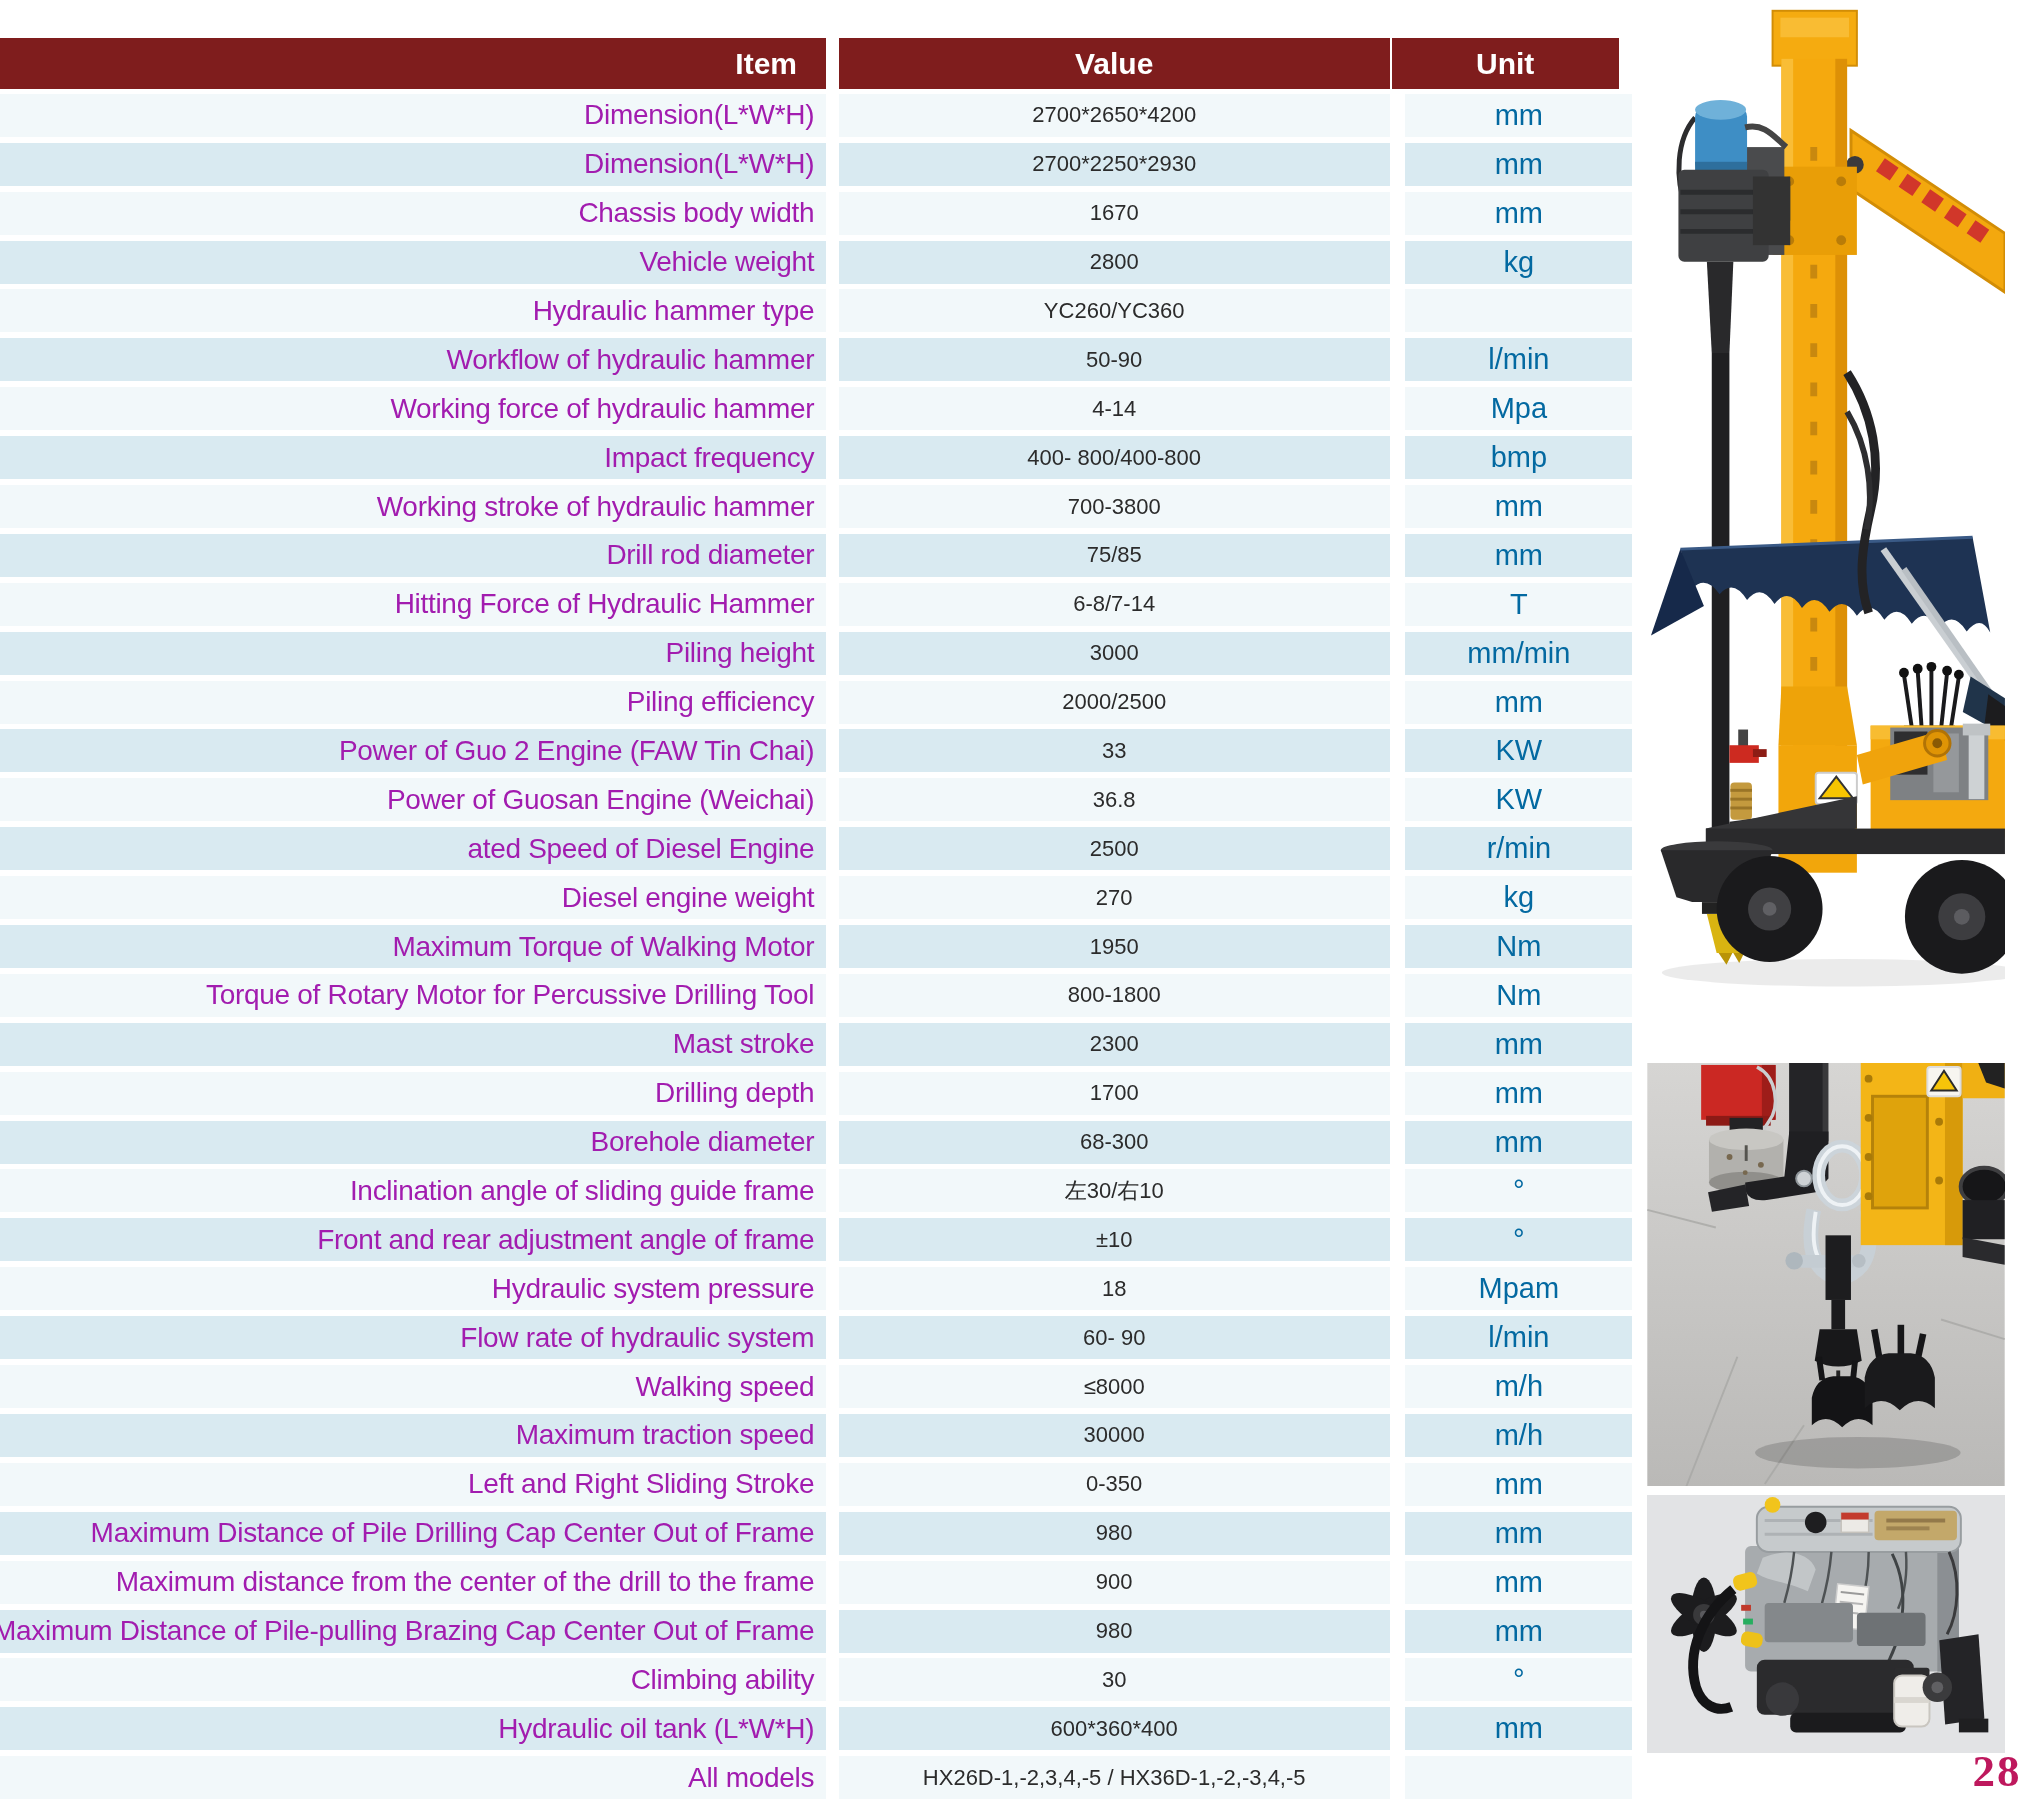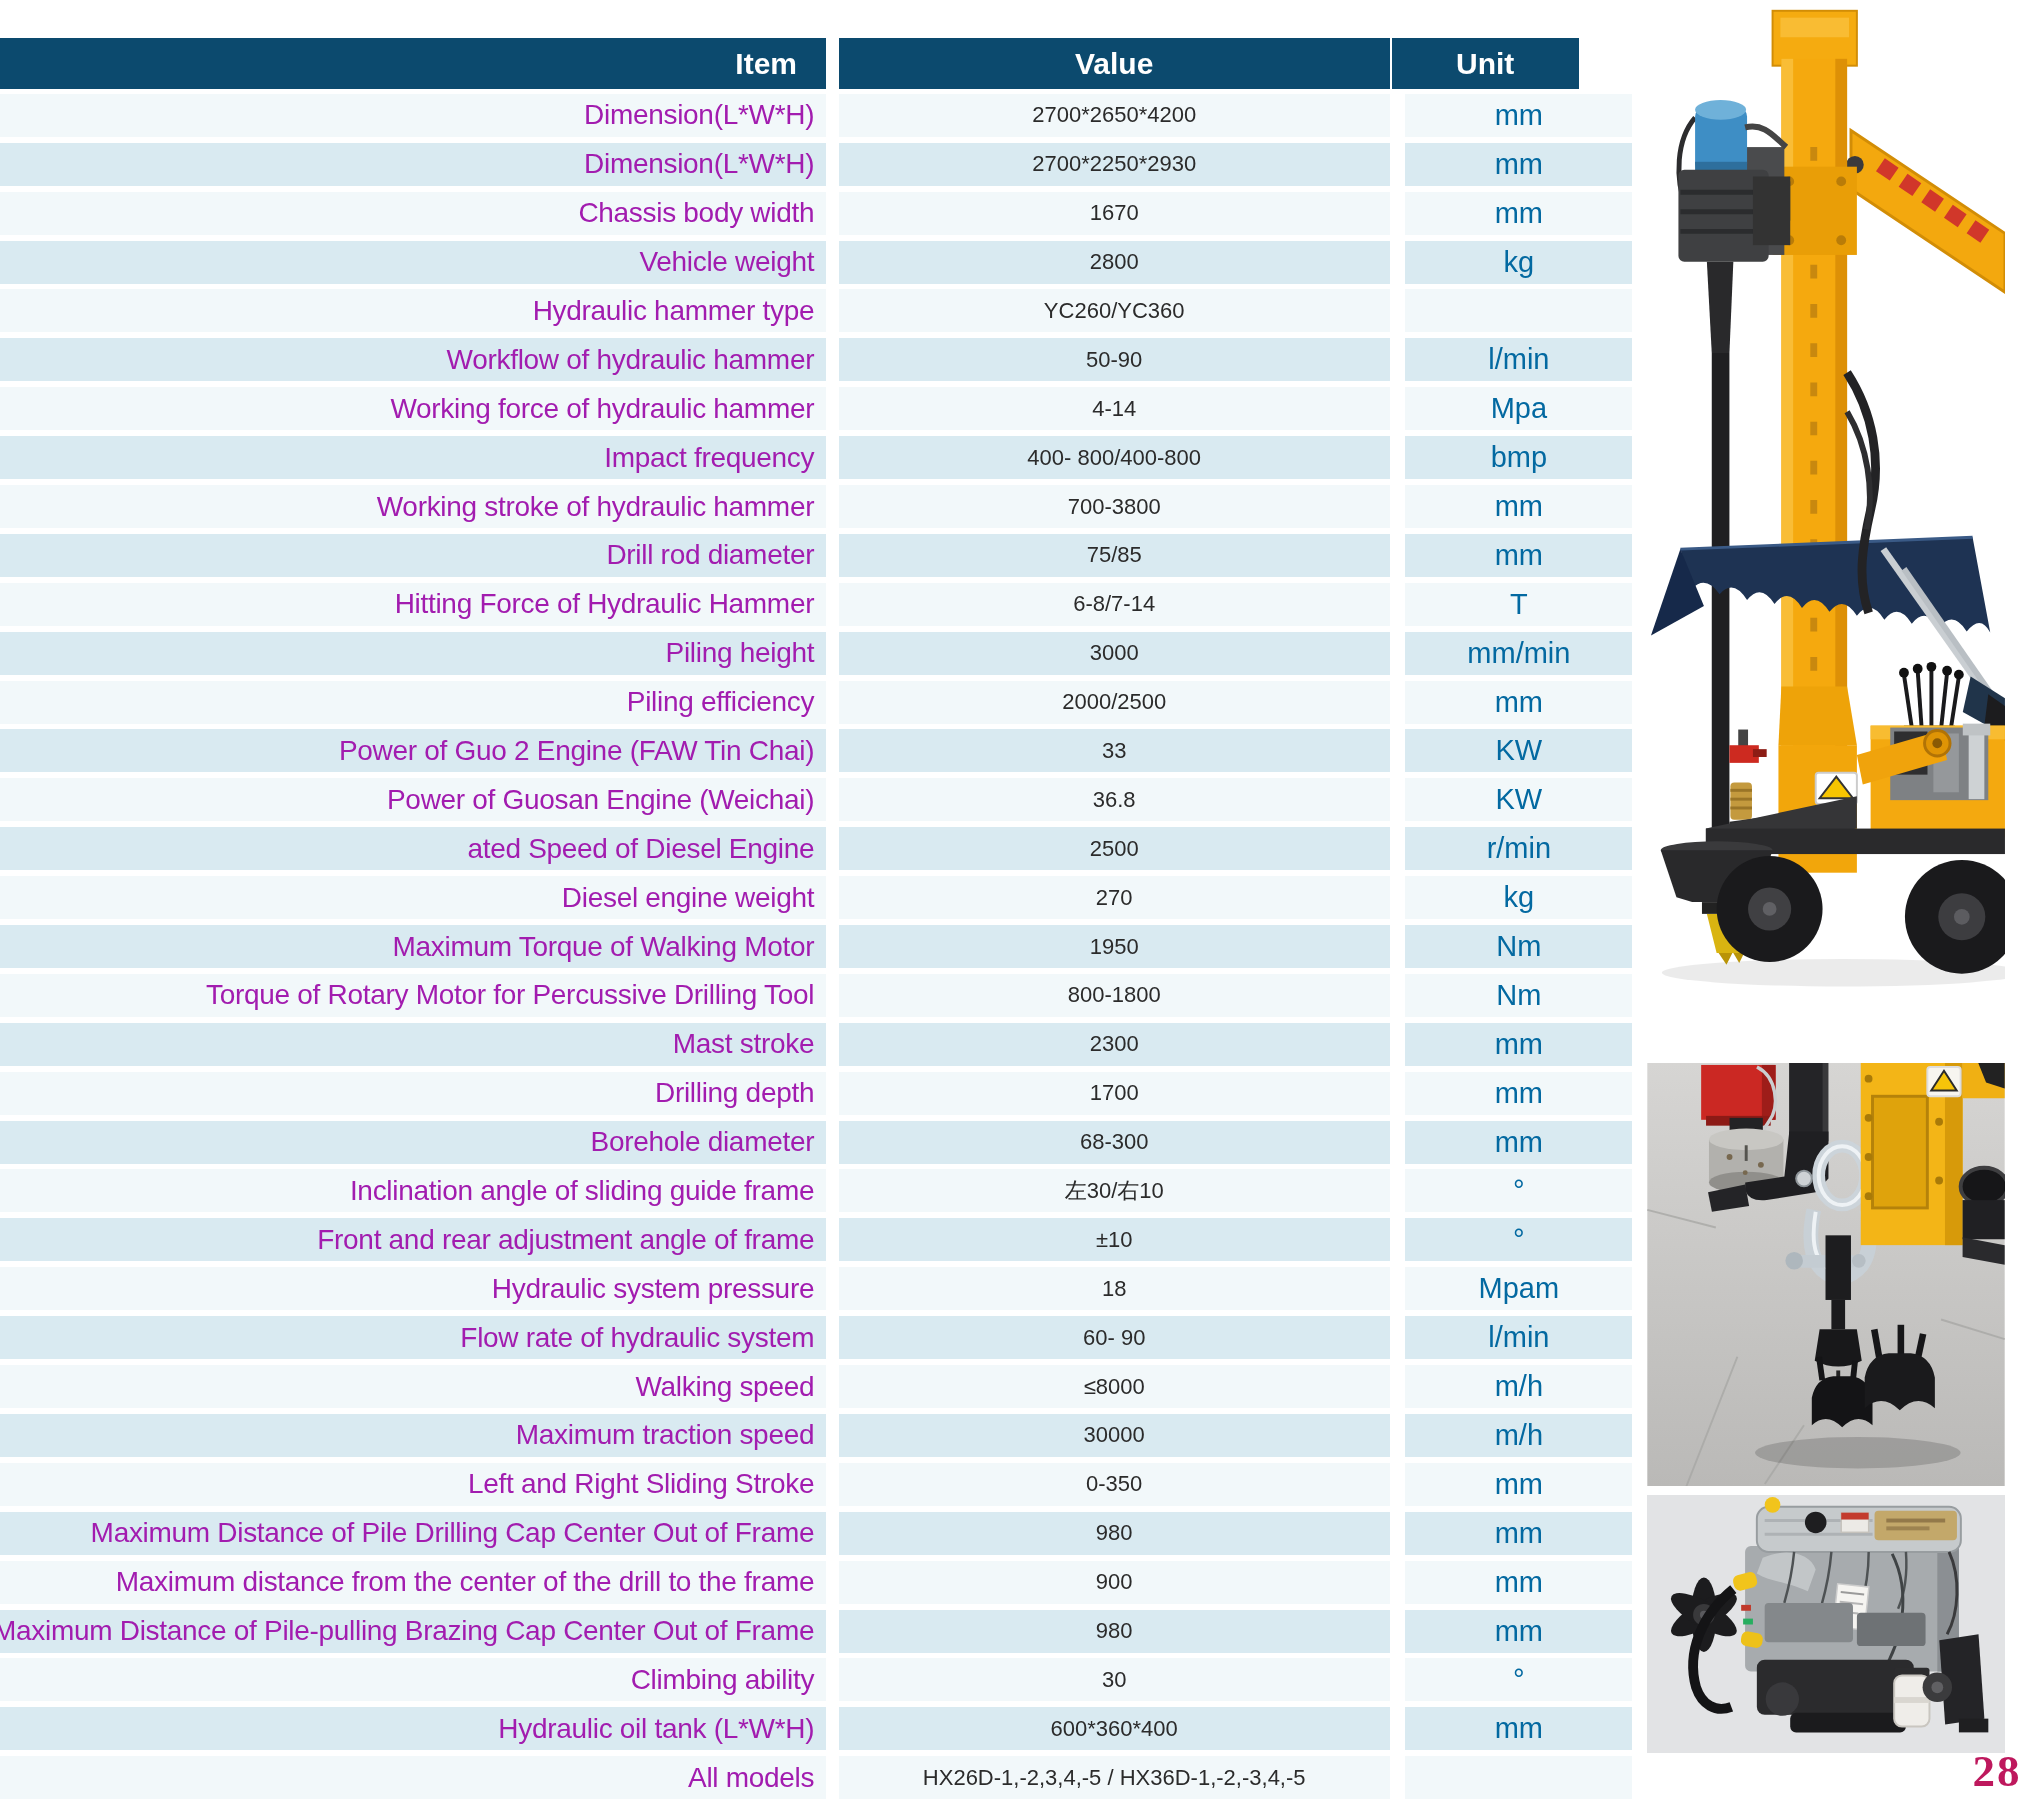--- a/index.html
+++ b/index.html
@@ -4,26 +4,26 @@
 <style>
   html,body{margin:0;padding:0}
   body{
     width:2035px;height:1819px;position:relative;overflow:hidden;
     background:#ffffff;font-family:"Liberation Sans",sans-serif;
   }
   
   .spec-table{position:absolute;left:0;top:38px;width:1633px}
   .thead{display:flex;margin-bottom:4.9px}
   .hcell{
-    background:#0c4a6e;color:#ffffff;font-weight:bold;font-size:30px;
+    background:#7f1d1d;color:#ffffff;font-weight:bold;font-size:30px;
     height:51px;display:flex;align-items:center;box-sizing:border-box;
   }
   .hcell.item{width:826px;justify-content:flex-end;padding-right:29px;margin-right:12.7px}
   .hcell.value{width:551px;justify-content:center;margin-right:2px}
-  .hcell.unit{width:187px;justify-content:center}
+  .hcell.unit{width:227px;justify-content:center}
   .trow{display:flex;height:43px;margin-bottom:5.9px}
   .cell{display:flex;align-items:center;box-sizing:border-box;white-space:nowrap}
   .trow.light .cell{background:#f2f8fa}
   .trow.blue  .cell{background:#d9eaf1}
   .cell.item{
     width:826px;justify-content:flex-end;padding-right:11.8px;margin-right:12.7px;
     font-size:28px;color:#a21caf;letter-spacing:-0.3px;
   }
   .cell.value{width:551px;justify-content:center;margin-right:15.7px;font-size:22px;color:#2b2b2b}
   .cell.unit{width:227px;justify-content:center;font-size:29px;color:#0369a1}

